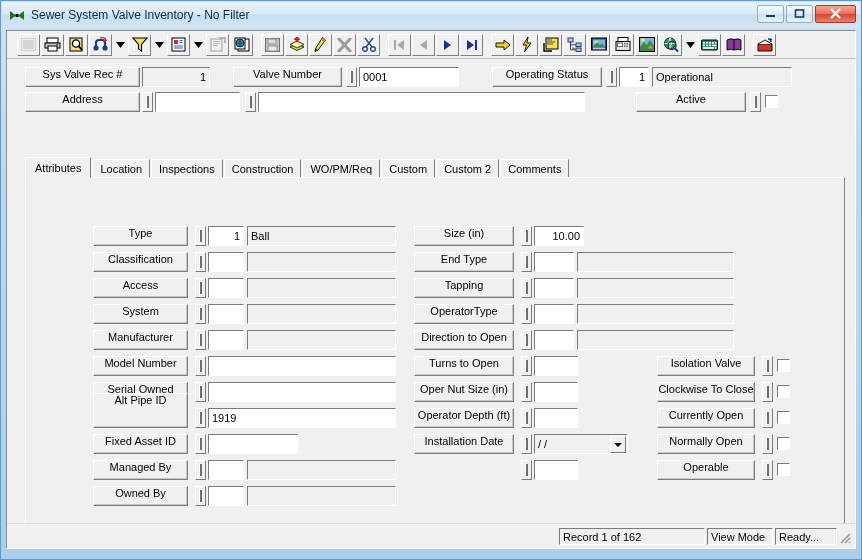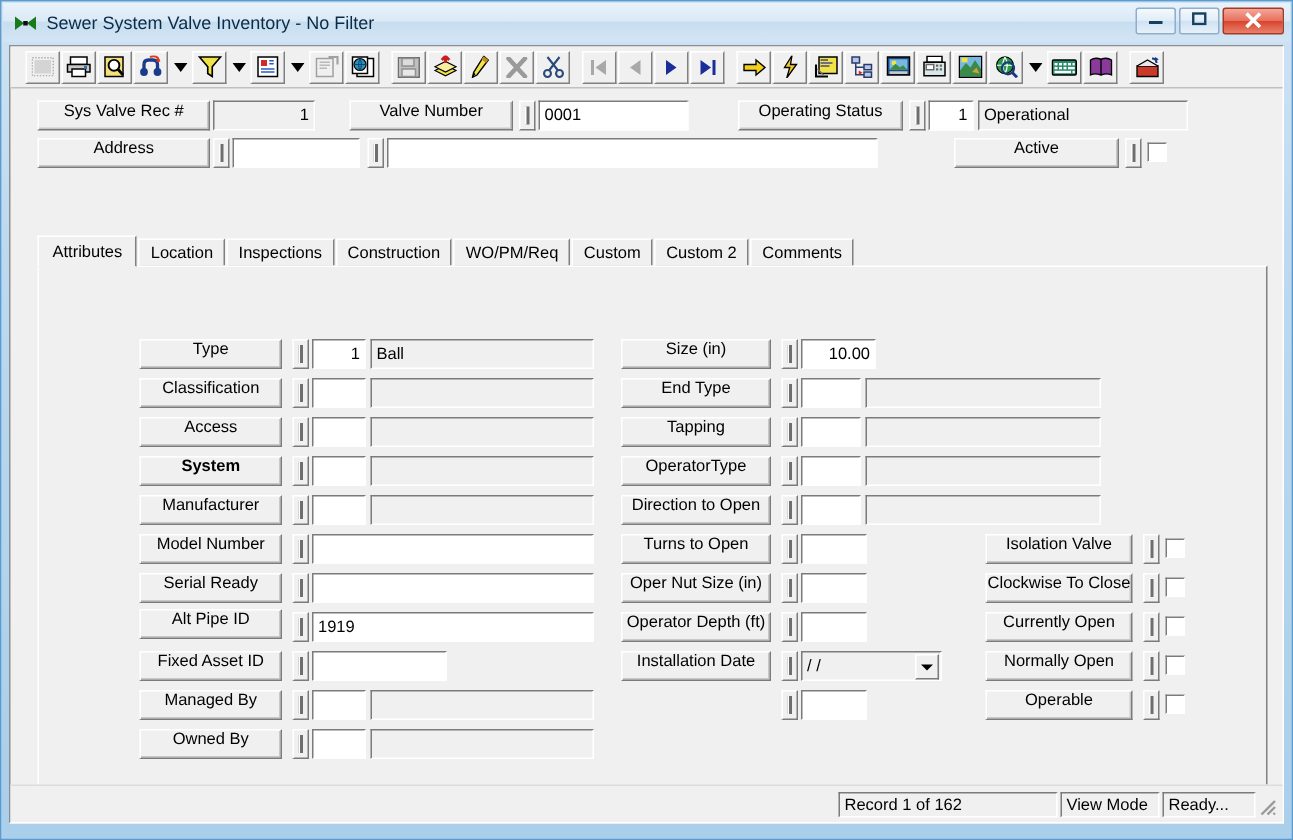--- a/index.html
+++ b/index.html
@@ -567,21 +567,21 @@
 
       <div class="fbtn" style="left:67px; top:100px; width:95px; height:20px;">
         <span>Access</span>
       </div>
       <div class="spin" style="left:169px; top:100px; height:20px;">
           <i></i>
         </div>
       <div class="ftxt right" style="left:182px; top:100px; width:36px; height:20px;"></div>
       <div class="ftxt ro" style="left:221px; top:100px; width:149px; height:20px;"></div>
 
-      <div class="fbtn" style="left:67px; top:126px; width:95px; height:20px;font-weight:bold;">
+      <div class="fbtn" style="left:67px; top:126px; width:95px; height:20px;">
         <span>System</span>
       </div>
       <div class="spin" style="left:169px; top:126px; height:20px;">
           <i></i>
         </div>
       <div class="ftxt right" style="left:182px; top:126px; width:36px; height:20px;"></div>
       <div class="ftxt ro" style="left:221px; top:126px; width:149px; height:20px;"></div>
 
       <div class="fbtn" style="left:67px; top:152px; width:95px; height:20px;">
         <span>Manufacturer</span>
@@ -594,28 +594,28 @@
 
       <div class="fbtn" style="left:67px; top:178px; width:95px; height:20px;">
         <span>Model Number</span>
       </div>
       <div class="spin" style="left:169px; top:178px; height:20px;">
           <i></i>
         </div>
       <div class="ftxt" style="left:182px; top:178px; width:188px; height:20px;"></div>
 
       <div class="fbtn" style="left:67px; top:204px; width:95px; height:20px;">
-        <span>Serial Ready</span>
+        <span>Serial Owned</span>
       </div>
       <div class="spin" style="left:169px; top:204px; height:20px;">
           <i></i>
         </div>
       <div class="ftxt" style="left:182px; top:204px; width:188px; height:20px;"></div>
 
-      <div class="fbtn" style="left:67px; top:228px; width:95px; height:20px;">
+      <div class="fbtn" style="left:67px; top:215px; width:95px; height:35px;">
         <span>Alt Pipe ID</span>
       </div>
       <div class="spin" style="left:169px; top:230px; height:20px;">
           <i></i>
         </div>
       <div class="ftxt" style="left:182px; top:230px; width:188px; height:20px;">1919</div>
 
       <div class="fbtn" style="left:67px; top:256px; width:95px; height:20px;">
         <span>Fixed Asset ID</span>
       </div>

